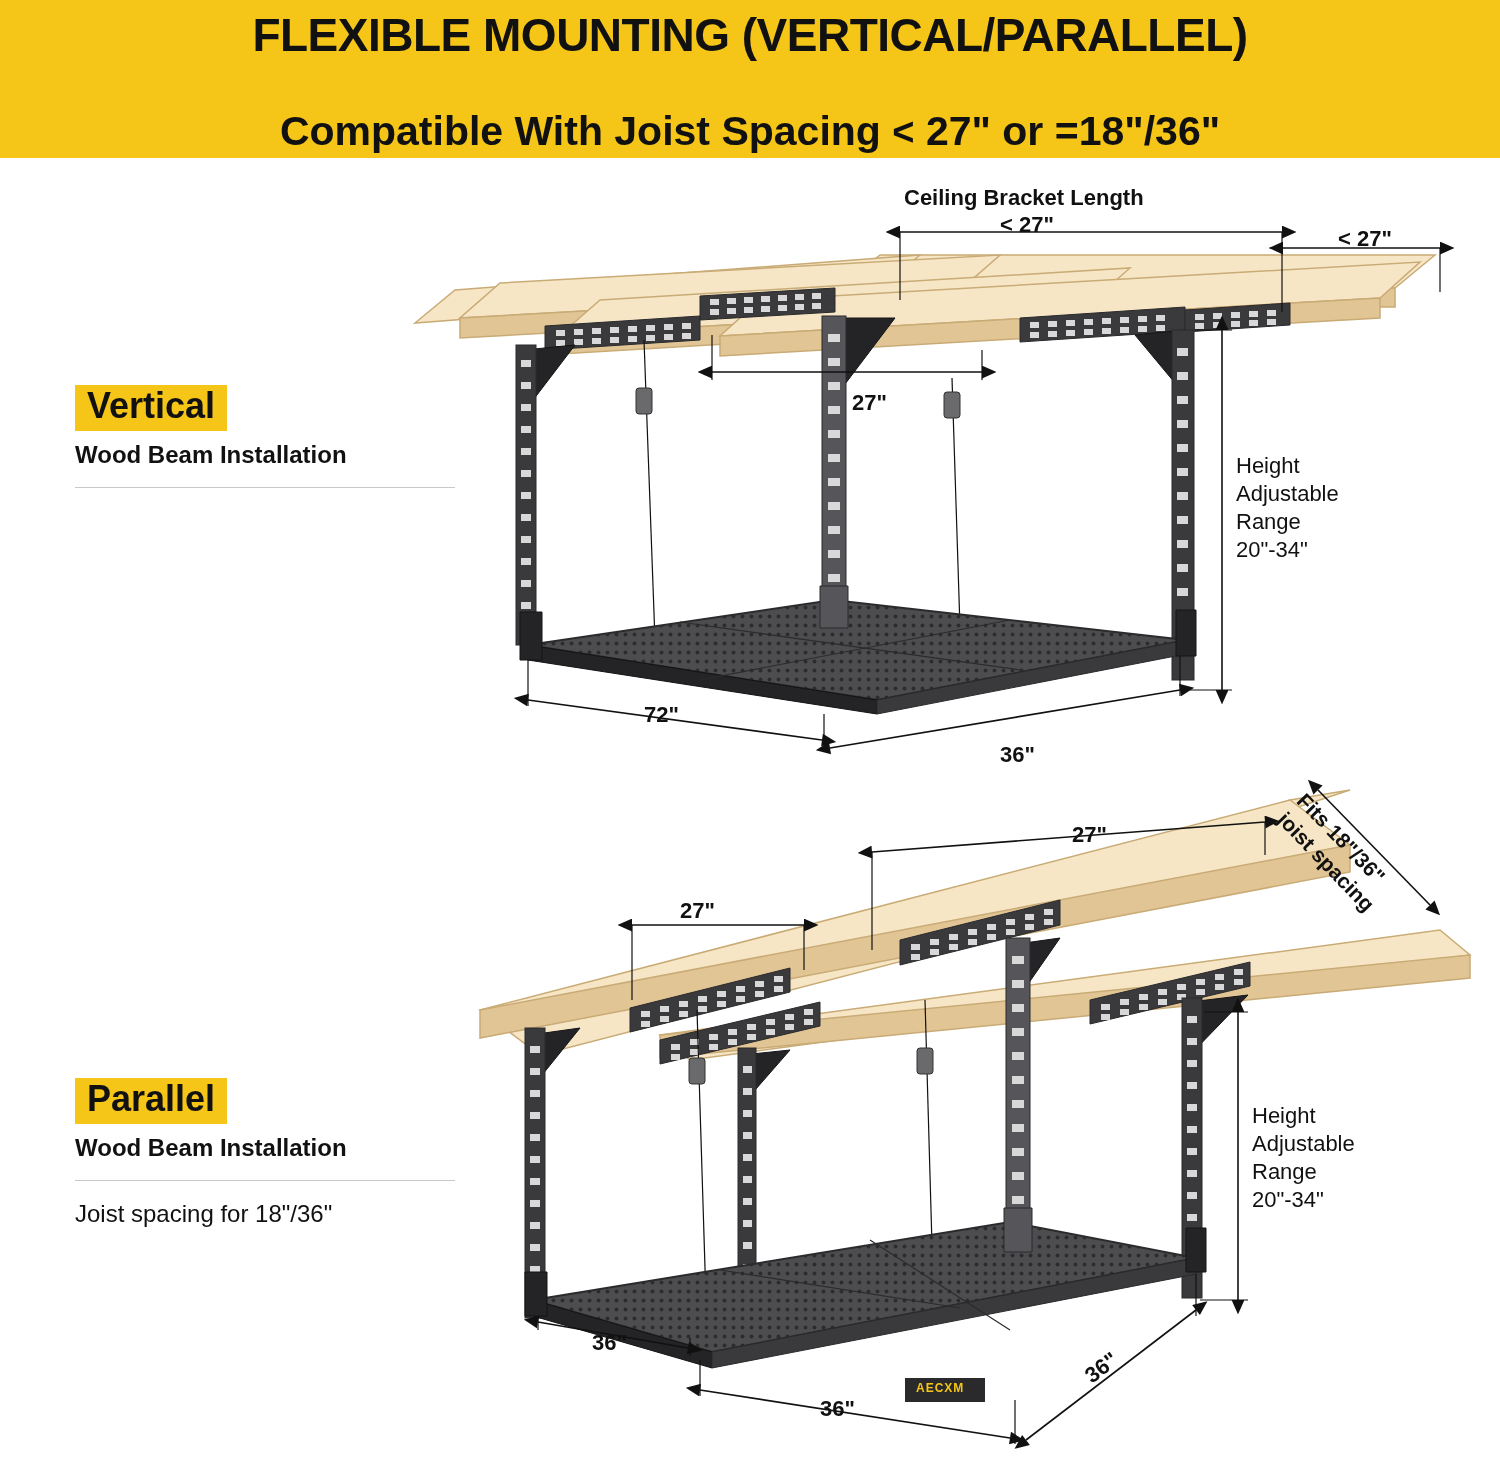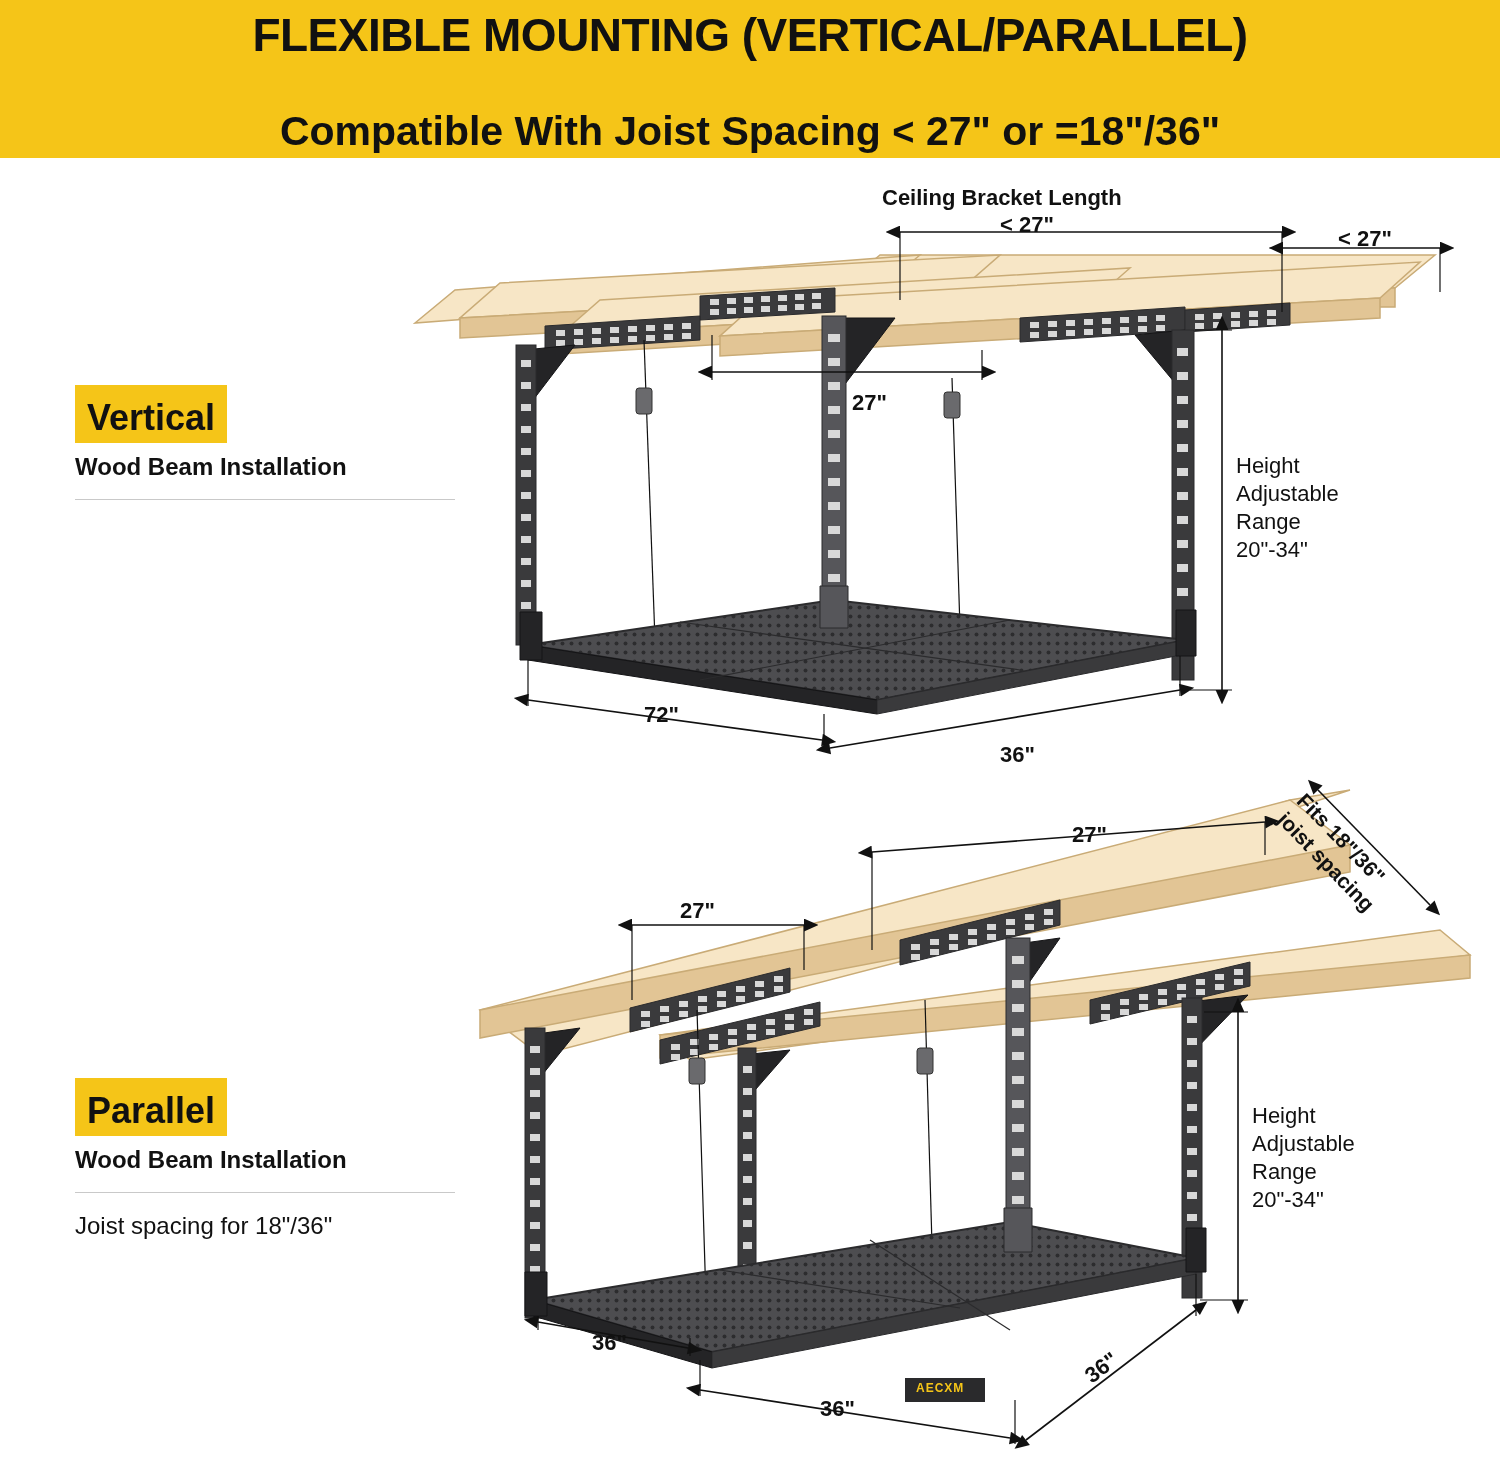--- a/index.html
+++ b/index.html
@@ -30,21 +30,21 @@
     margin-top:28px;
   }
   .banner-sub .lt{font-size:38px;}
 
   
   .label-block{position:absolute;width:400px;}
   .tag{
     display:inline-block;
     background:#f5c518;
     font-size:36px;font-weight:bold;
-    padding:12px 12px 4px 12px;
+    padding:0 12px 4px 12px;
     color:#111;
   }
   .tag-sub{
     font-size:24px;font-weight:bold;margin-top:10px;color:#111;
   }
   .divider{
     width:380px;height:1px;background:#c9c9c9;margin:18px 0 16px 0;
   }
   .tag-desc{
     font-size:24px;line-height:1.45;color:#111;
@@ -519,21 +519,21 @@
   <line x1="690" y1="1338" x2="690" y2="1356" class="thinline"></line>
 
   <line x1="700" y1="1390" x2="1010" y2="1438" class="dimline" marker-start="url(#arrL)" marker-end="url(#arrR)"></line>
   <line x1="700" y1="1360" x2="700" y2="1396" class="thinline"></line>
   <line x1="1015" y1="1400" x2="1015" y2="1444" class="thinline"></line>
 
   <line x1="1026" y1="1440" x2="1196" y2="1310" class="dimline" marker-start="url(#arrL)" marker-end="url(#arrR)"></line>
   <line x1="1196" y1="1274" x2="1196" y2="1316" class="thinline"></line>
 </svg>
 
-<div class="dim-text" style="left:882px;top:185px;">Ceiling Bracket Length</div>
+<div class="dim-text" style="left:904px;top:185px;">Ceiling Bracket Length</div>
 <div class="dim-text" style="left:1000px;top:212px;">&lt; 27"</div>
 <div class="dim-text" style="left:1338px;top:226px;">&lt; 27"</div>
 <div class="dim-text" style="left:852px;top:390px;">27"</div>
 <div class="note" style="left:1236px;top:452px;">Height
 Adjustable
 Range
 20"-34"</div>
 <div class="dim-text" style="left:644px;top:702px;">72"</div>
 <div class="dim-text" style="left:1000px;top:742px;">36"</div>
 

